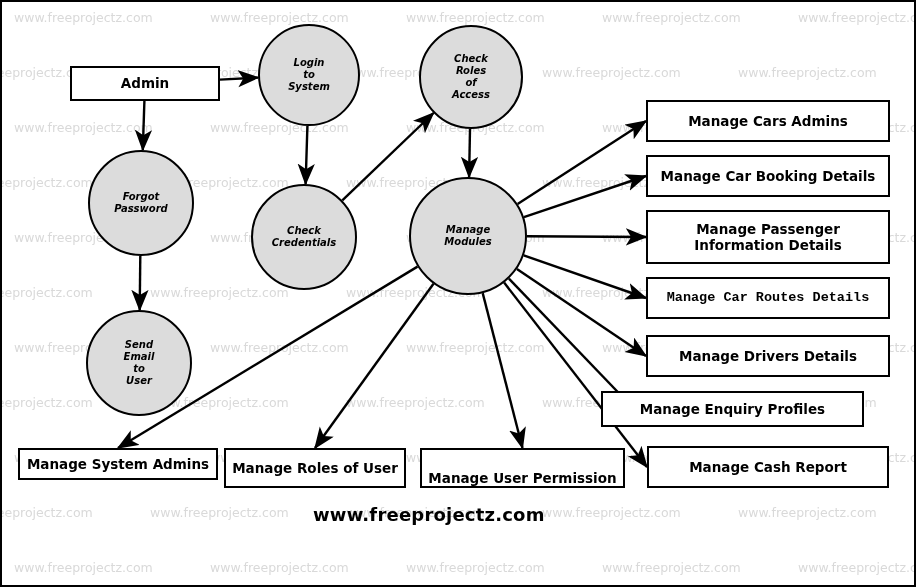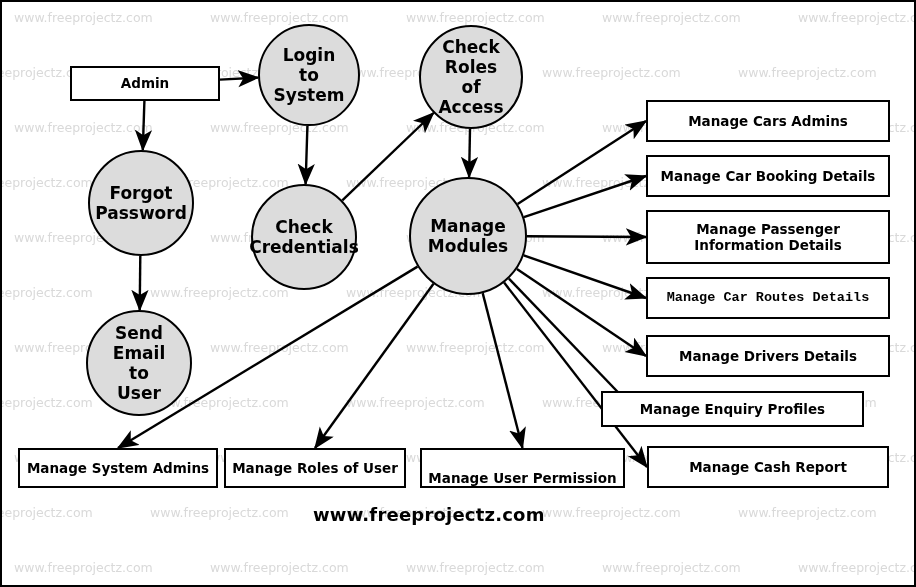--- a/index.html
+++ b/index.html
@@ -51,23 +51,24 @@
     display: flex;
     align-items: center;
     justify-content: center;
     text-align: center;
   }
   .circle {
     background: #dcdcdc;
     border: 2.5px solid #000;
     border-radius: 50%;
     font-weight: bold;
-    font-size: 17px;
+    font-size: 10px;
     line-height: 1.18;
     color: #000;
+    font-style: italic;
   }
   .box {
     background: #ffffff;
     border: 2.5px solid #000;
     font-weight: bold;
     font-size: 13.5px;
     line-height: 1.2;
     color: #000;
     z-index: 4;
   }
@@ -222,21 +223,21 @@
       </div>
       <div class="node box" style="left: 644px; top: 333px; width: 244px; height: 42px; align-items: center;">
         <span class="box-label">Manage Drivers Details</span>
       </div>
       <div class="node box" style="left: 599px; top: 389px; width: 263px; height: 36px;">
         <span class="box-label">Manage Enquiry Profiles</span>
       </div>
       <div class="node box" style="left: 645px; top: 444px; width: 242px; height: 42px;">
         <span class="box-label">Manage Cash Report</span>
       </div>
-      <div class="node box" style="left: 16px; top: 446px; width: 200px; height: 40px;">
+      <div class="node box" style="left: 16px; top: 446px; width: 200px; height: 32px;">
         <span class="box-label">Manage System Admins</span>
       </div>
       <div class="node box" style="left: 222px; top: 446px; width: 182px; height: 40px;">
         <span class="box-label">Manage Roles of User</span>
       </div>
       <div class="node box" style="left: 418px; top: 446px; width: 205px; height: 40px; align-items: flex-end;">
         <span class="box-label">Manage User Permission</span>
       </div>
     </div>
 

